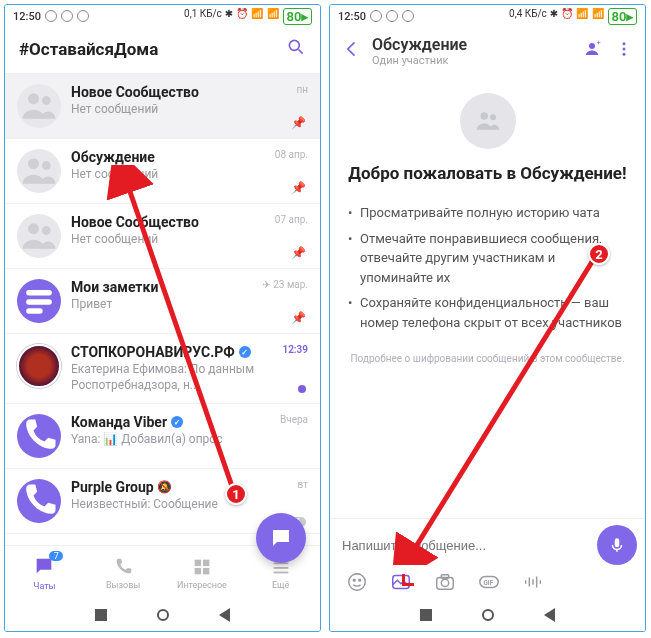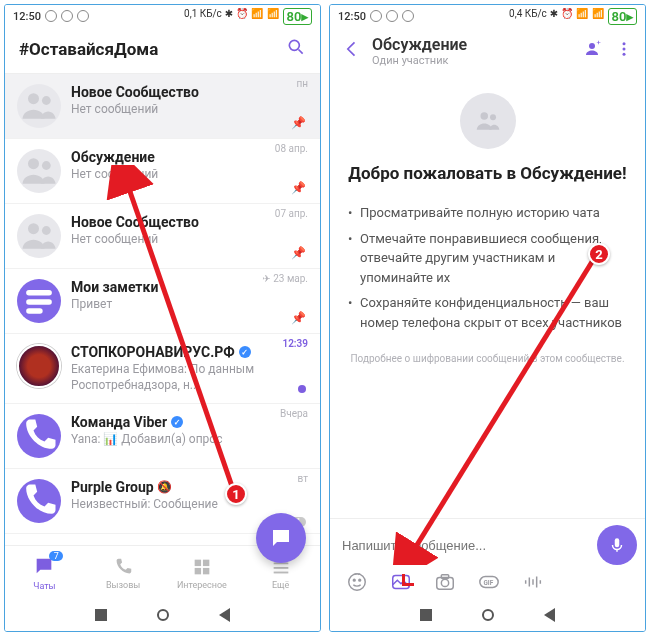--- a/index.html
+++ b/index.html
@@ -56,21 +56,21 @@
     background:#e8e8ec; display:flex; align-items:center; justify-content:center;
     flex-shrink:0;
   }
   .avatar.grey svg { fill:#cfcfd4; }
   .avatar.purple { background:#8168e8; }
   .avatar.purple svg { fill:#fff; }
   .avatar.covid { background: radial-gradient(circle,#b03020 40%,#3a0a3a 80%); border:2px solid #fff; box-shadow:0 0 0 1px #ccc;}
   .chat-mid { flex:1; min-width:0;}
   .chat-title { font-size:14px; font-weight:700; color:#222; display:flex; align-items:center; gap:4px;}
   .chat-sub { font-size:12px; color:#9a9aa0; margin-top:2px; line-height:1.3; max-height:2.6em; overflow:hidden;}
-  .chat-time { font-size:10px; color:#b5b5bb; position:absolute; top:4px; right:12px;}
+  .chat-time { font-size:10px; color:#b5b5bb; position:absolute; top:10px; right:12px;}
   .time-purple { color:#7d5ee0; font-weight:600;}
   .pin { position:absolute; right:14px; bottom:8px; color:#c6c6cc; font-size:12px;}
   .verified { width:12px;height:12px; background:#3a8cff; border-radius:50%; display:inline-flex;align-items:center;justify-content:center;}
   .verified::after{content:"✓"; color:#fff; font-size:8px; font-weight:700;}
   .mute { color:#aaa; font-size:12px;}
   .bottom-nav {
     height:54px; border-top:1px solid #eee; display:flex;
   }
   .bn-item { flex:1; display:flex; flex-direction:column; align-items:center; justify-content:center; gap:2px; font-size:9px; color:#aaa;}
   .bn-item.active { color:#7d5ee0;}

